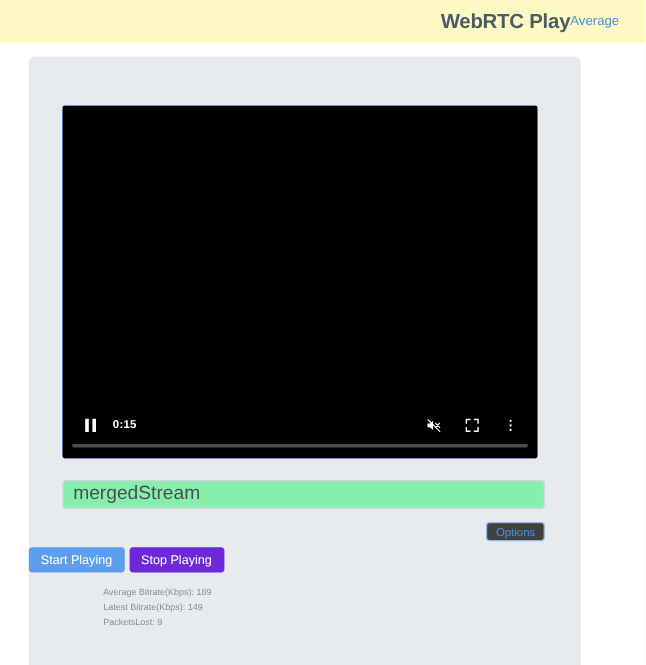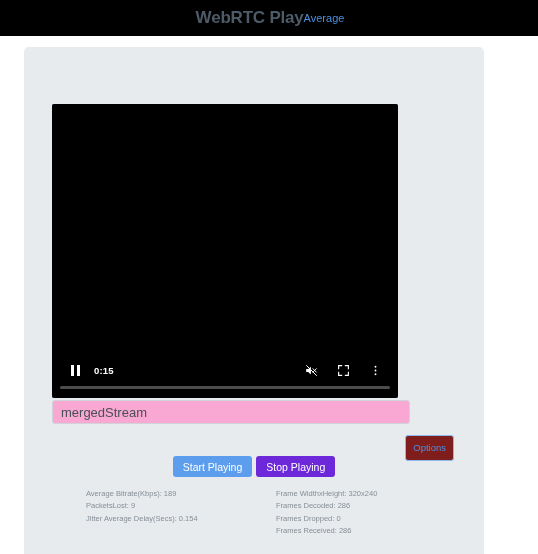--- a/index.html
+++ b/index.html
@@ -10,23 +10,23 @@
     overflow: hidden;
     background: #ffffff;
     font-family: "Liberation Sans", sans-serif;
   }
 
   
   .navbar {
     height: 36px;
     display: flex;
     align-items: center;
-    justify-content: center;
+    justify-content: flex-end;
     padding: 0 22px 0 24px;
-    background: #000000;
+    background: #fef9c3;
   }
   .brand {
     font-size: 17px;
     font-weight: bold;
     color: #4d5b68;
     letter-spacing: -0.2px;
     white-space: nowrap;
   }
   .nav-links { display: flex; align-items: center; }
   .nav-link {
@@ -46,26 +46,25 @@
     background: #e8ebee;
     border-radius: 5px;
     padding: 0;
   }
 
   
   .video-wrap {
     position: absolute;
     left: 28px;
     top: 41px;
-    width: 346px;
+    width: 396px;
     height: 294px;
     background: #3b82f6;
     border-radius: 2px;
     overflow: hidden;
-    margin-top: 16px;
   }
   .video-surface {
     position: absolute;
     inset: 0;
     background: #000000;
   }
   .controls {
     position: absolute;
     left: 0;
     right: 0;
@@ -127,57 +126,57 @@
     width: 3px;
     height: 11px;
     background: #ffffff;
   }
 
   
   .stream-input {
     position: absolute;
     left: 28px;
     top: 353px;
-    width: 358px;
+    width: 402px;
     height: 24px;
     border: 1px solid #ced4da;
     border-radius: 3px;
-    background: #f9a8d4;
+    background: #86efac;
     color: #4a4f55;
     font-family: "Liberation Sans", sans-serif;
-    font-size: 13px;
+    font-size: 16px;
     padding: 0 8px;
     outline: none;
   }
 
   
   .options-btn {
     position: absolute;
     right: 30px;
     top: 388px;
-    height: 26px;
+    height: 16px;
     padding: 0 7px;
     font-family: "Liberation Sans", sans-serif;
     font-size: 9.5px;
     color: #4a90e2;
-    background: #7f1d1d;
+    background: #404040;
     border: 1px solid #8bb9ee;
     border-radius: 3px;
     cursor: pointer;
     line-height: 18px;
   }
 
   
   .play-row {
     position: absolute;
     left: 0;
     right: 0;
     top: 409px;
     display: flex;
-    justify-content: center;
+    justify-content: flex-start;
     gap: 4px;
   }
   .btn {
     font-family: "Liberation Sans", sans-serif;
     font-size: 10.5px;
     color: #ffffff;
     border: none;
     border-radius: 3px;
     height: 21px;
     padding: 0 10px;
@@ -272,24 +271,18 @@
   <button class="options-btn">Options</button>
 
   <div class="play-row">
     <button class="btn btn-start">Start Playing</button>
     <button class="btn btn-stop">Stop Playing</button>
   </div>
 
   <div class="stats">
     <div class="stats-col">
       <div class="stat-line">Average Bitrate(Kbps): 189</div>
+      <div class="stat-line">Latest Bitrate(Kbps): 149</div>
       <div class="stat-line">PacketsLost: 9</div>
-      <div class="stat-line">Jitter Average Delay(Secs): 0.154</div>
     </div>
-    <div class="stats-col">
-      <div class="stat-line">Frame WidthxHeight: 320x240</div>
-      <div class="stat-line">Frames Decoded: 286</div>
-      <div class="stat-line">Frames Dropped: 0</div>
-      <div class="stat-line">Frames Received: 286</div>
-    </div>
   </div>
 
 </div>
 
 </body></html>

